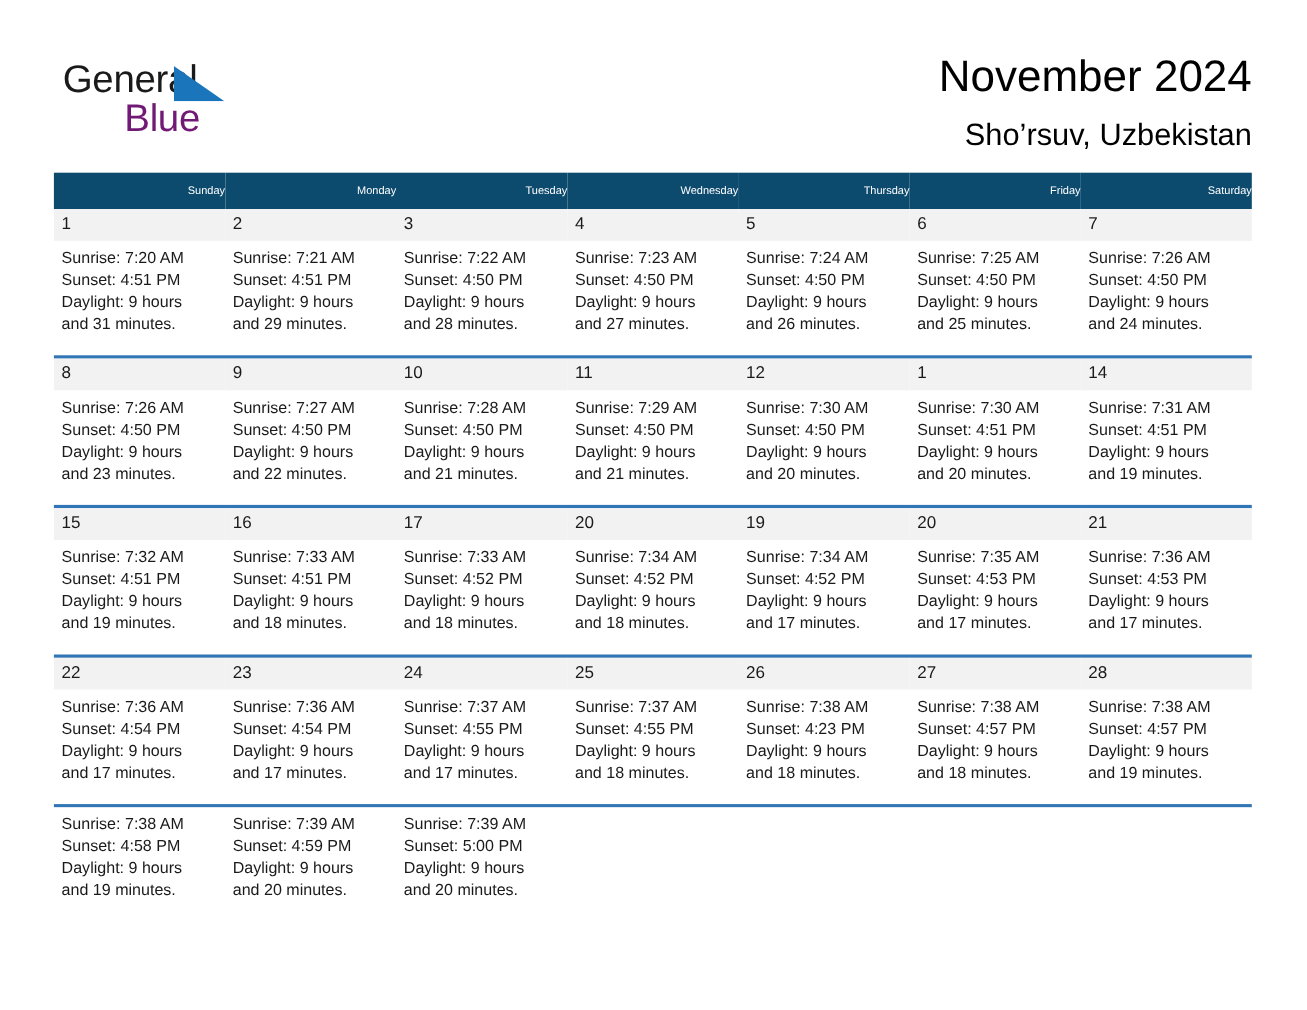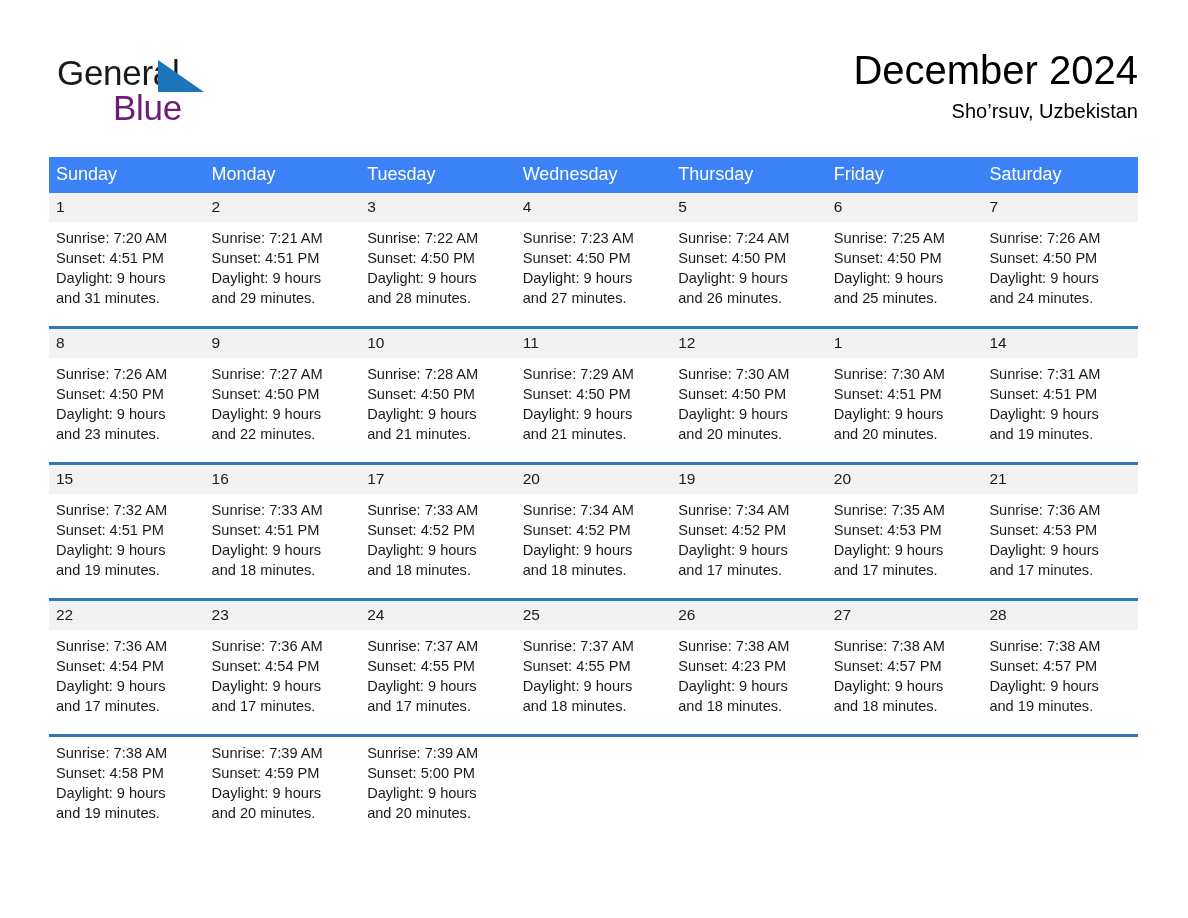--- a/index.html
+++ b/index.html
@@ -70,43 +70,43 @@
     text-align: right;
   }
   .cal-title {
     font-size: 40px;
     line-height: 52px;
     font-weight: 400;
     color: #000000;
     letter-spacing: 0px;
   }
   .cal-subtitle {
-    font-size: 20px;
+    font-size: 28px;
     line-height: 30px;
     font-weight: 400;
     color: #000000;
-    margin-top: 0;
+    margin-top: 12px;
   }
 
   
   .calendar {
     position: absolute;
     left: 49px;
     top: 157px;
     width: 1089px;
     border-collapse: collapse;
     table-layout: fixed;
   }
 
   .calendar th {
-    background: #3b82f6;
+    background: #0c4a6e;
     color: #ffffff;
-    font-size: 18px;
-    font-weight: 400;
-    text-align: left;
+    font-size: 10px;
+    font-weight: 400;
+    text-align: right;
     padding: 7px 0 8px 7px;
     height: 33px;
     vertical-align: middle;
   }
 
   .week-sep td {
     padding: 0;
     height: 3px;
     background: #3075b5;
     line-height: 0;
@@ -153,21 +153,21 @@
 
     <div class="logo">
       <div class="logo-general">General</div>
       <svg class="logo-tri" viewBox="0 0 46 32">
         <polygon points="0,0 46,32 0,32" fill="#1b75bb"></polygon>
       </svg>
       <div class="logo-blue">Blue</div>
     </div>
 
     <div class="title-block">
-      <div class="cal-title">December 2024</div>
+      <div class="cal-title">November 2024</div>
       <div class="cal-subtitle">Sho’rsuv, Uzbekistan</div>
     </div>
 
   </div>
 
   <table class="calendar">
     <colgroup>
       <col style="width:14.2857%">
         <col style="width:14.2857%">
         <col style="width:14.2857%">

